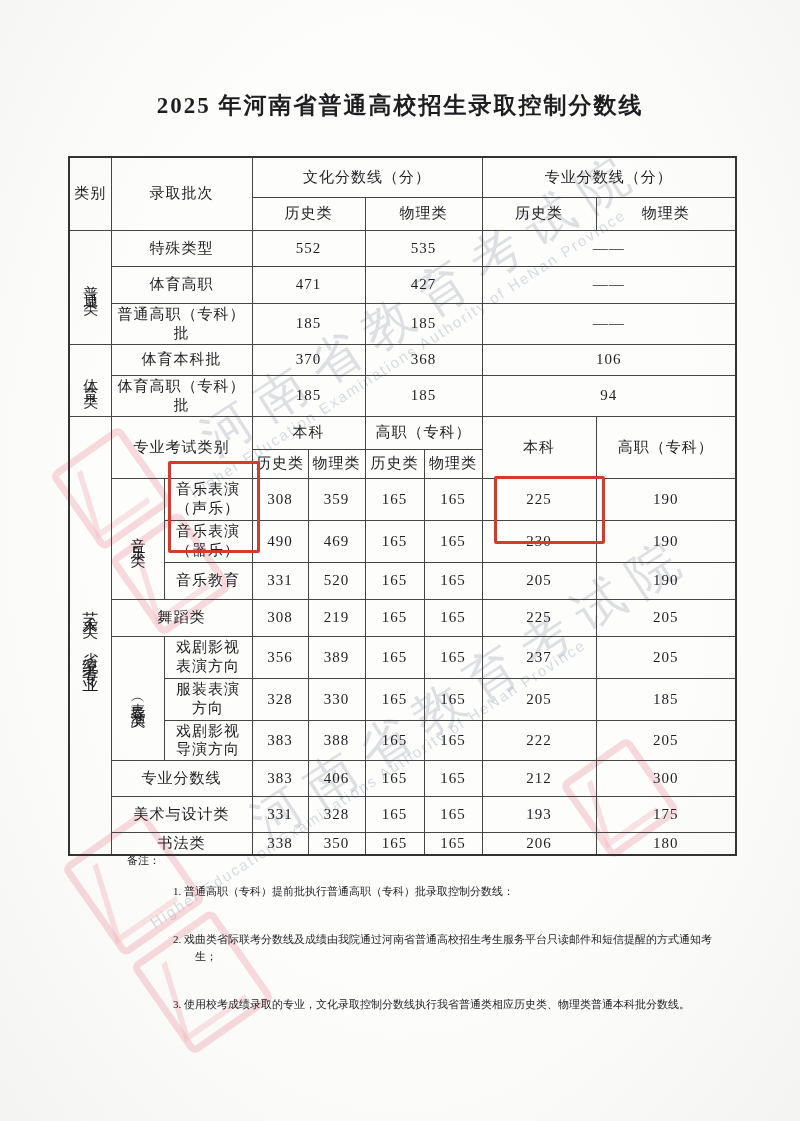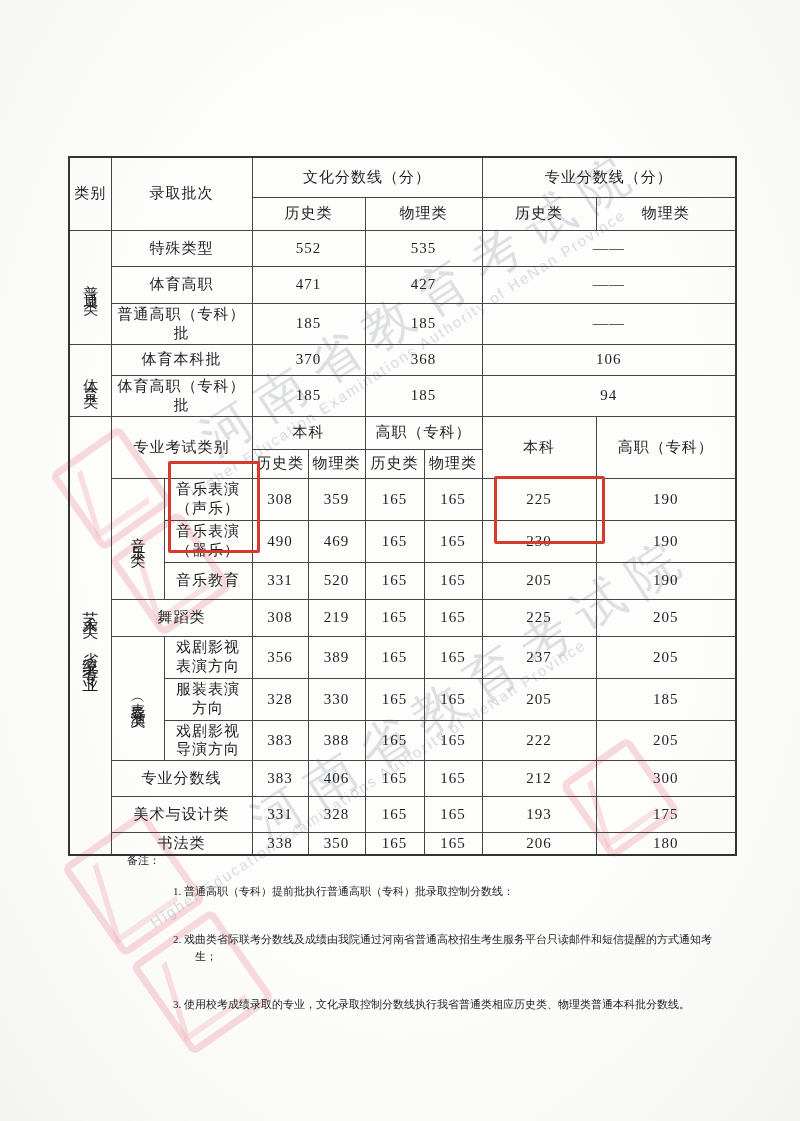--- a/index.html
+++ b/index.html
@@ -72,20 +72,21 @@
       <div class="seal-box"></div>
     </div>
   <div class="seal seal-2">
       <div class="seal-box"></div>
       <div class="seal-box"></div>
     </div>
   <div class="seal seal-3">
       <div class="seal-box"></div>
     </div>
 
+  <h1 class="title">2025 年河南省普通高校招生录取控制分数线</h1>
 
   <table class="score">
     <colgroup>
       <col style="width:42px">
         <col style="width:53px">
         <col style="width:88px">
       <col style="width:56px">
         <col style="width:57px">
         <col style="width:59px">
       <col style="width:58px">

